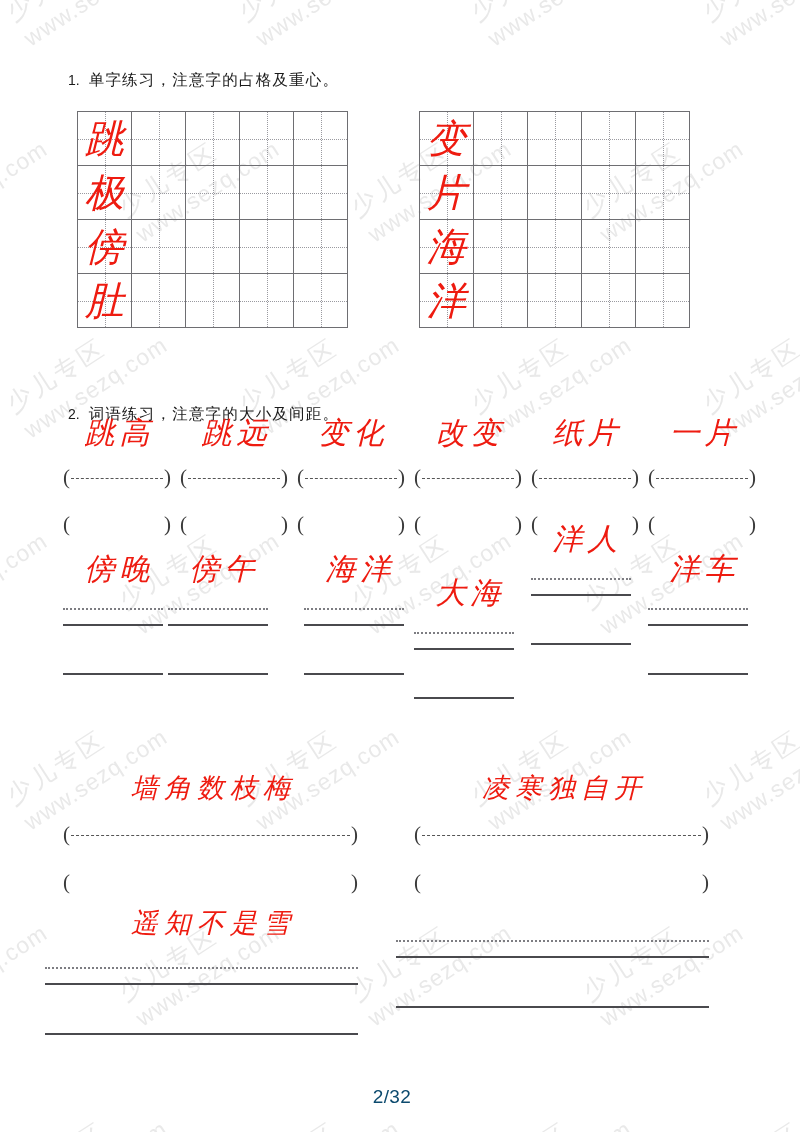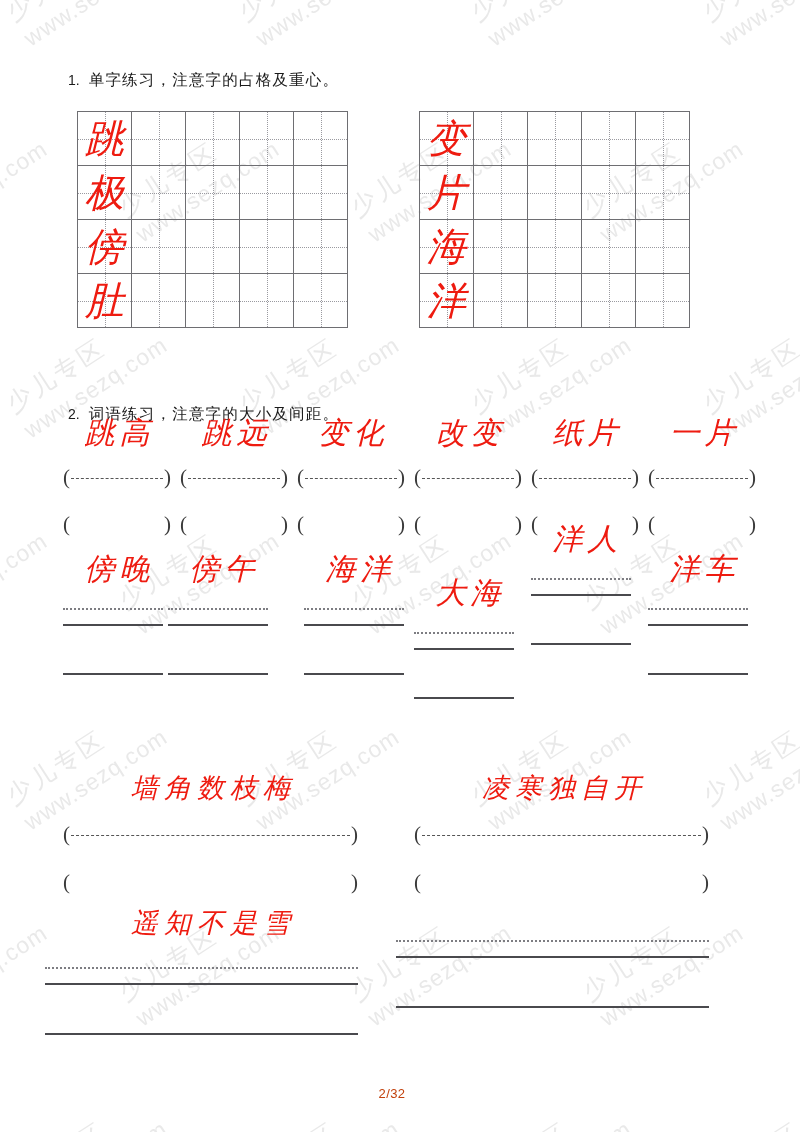--- a/index.html
+++ b/index.html
@@ -183,22 +183,22 @@
   }
 
   
   #page-footer {
     position: absolute;
     left: 0;
     right: 16px;
     top: 1086px;
     text-align: center;
     font-family: "Liberation Sans", sans-serif;
-    font-size: 13px;
-    color: #c2410c;
+    font-size: 19px;
+    color: #0c4a6e;
     letter-spacing: 0.4px;
   }
 </style>
 </head>
 <body>
 
 <div id="watermark-layer">
     <div class="wm" style="left: 0px; top: 0px;">
       <span class="wm-cn">少儿专区</span>
       <span class="wm-url">www.sezq.com</span>

